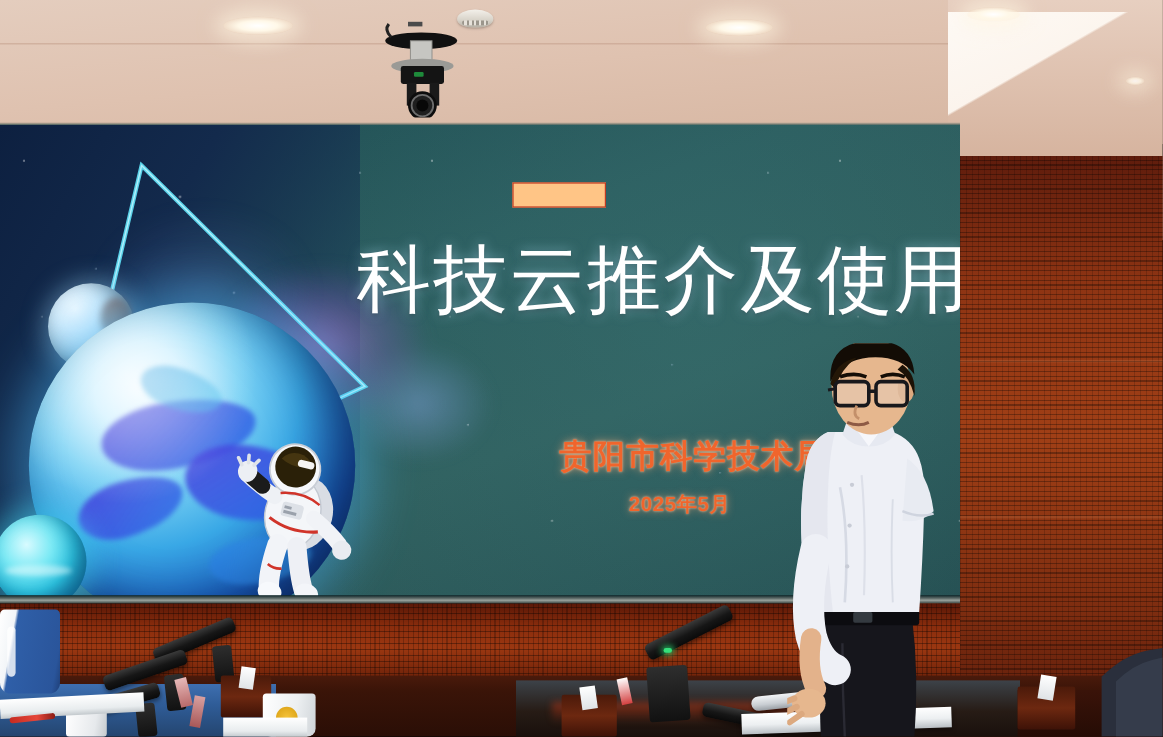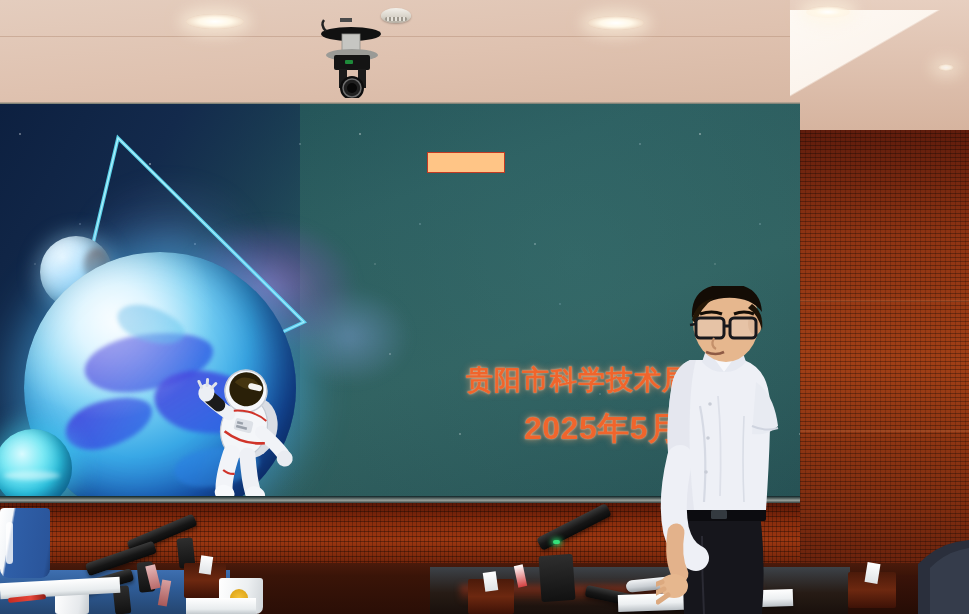--- a/index.html
+++ b/index.html
@@ -198,21 +198,21 @@
   }
   .slide-org {
     position: absolute; left: 466px; top: 367px;
     font-size: 27px; line-height: 1; letter-spacing: 1px;
     color: #f0652c; font-weight: 700;
     text-shadow: 0 0 7px rgba(255,170,120,.75), 0 0 2px rgba(255,215,180,.9);
     white-space: nowrap;
   }
   .slide-date {
     position: absolute; left: 524px; top: 412px;
-    font-size: 32px; line-height: 1; letter-spacing: .5px;
+    font-size: 17px; line-height: 1; letter-spacing: .5px;
     color: #f0652c; font-weight: 700;
     text-shadow: 0 0 7px rgba(255,170,120,.75), 0 0 2px rgba(255,215,180,.9);
     white-space: nowrap;
   }
 
   
   .projector { position: absolute; left: 318px; top: 18px; width: 72px; height: 80px; }
   .smoke-detector {
     position: absolute; left: 381px; top: 8px; width: 30px; height: 15px;
     border-radius: 50% 50% 45% 45%;
@@ -412,20 +412,21 @@
         <path d="M48 90 q-2 26 2 38" stroke="#f2f4f8" stroke-width="17" fill="none" stroke-linecap="round"></path>
         <path d="M64 88 q8 24 14 34" stroke="#eef0f5" stroke-width="16" fill="none" stroke-linecap="round"></path>
         <path d="M44 108 q6 3 12 1" stroke="#d0342a" stroke-width="2.2" fill="none"></path>
         <ellipse cx="51" cy="130" rx="10" ry="8" fill="#f7f9fc"></ellipse>
         <ellipse cx="81" cy="124" rx="10" ry="8" fill="#f3f5f9"></ellipse>
       </g>
     </svg>
 
     <div class="accent-bar" style="top:48px"></div>
 
+    <div class="slide-title" style="top:99px">科技云推介及使用</div>
     <div class="slide-org" style="top:263px">贵阳市科学技术局</div>
     <div class="slide-date" style="top:308px">2025年5月</div>
   </div>
   <div class="screen-frame-bottom"></div>
 
   <svg class="projector" viewBox="0 0 72 80">
     <rect x="22" y="0" width="12" height="4" fill="#4b4b4b"></rect>
     <ellipse cx="33" cy="16" rx="30" ry="7" fill="#111"></ellipse>
     <path d="M8 13 q-6 -6 -2 -11" stroke="#222" stroke-width="2.5" fill="none"></path>
     <rect x="24" y="16" width="18" height="18" fill="#c6c6c2"></rect>

